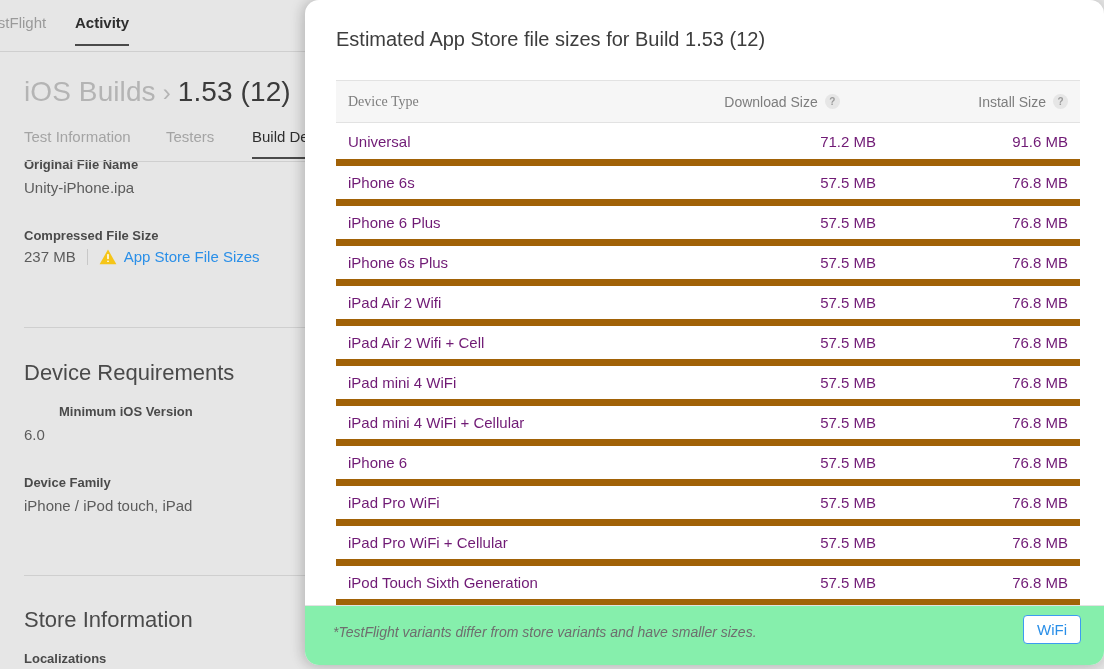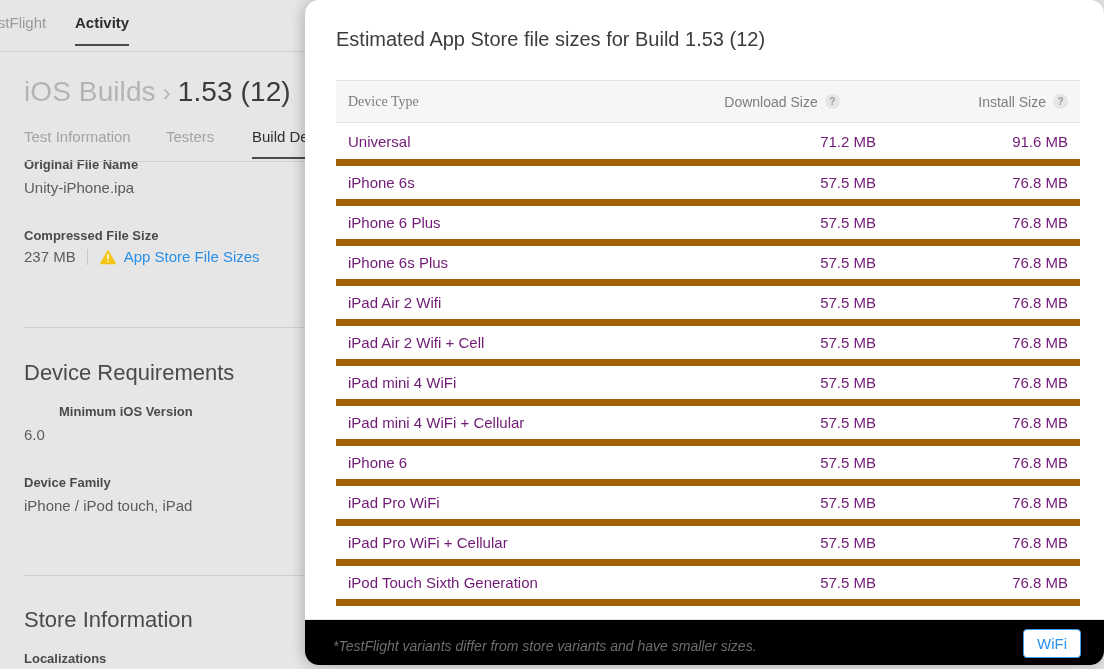--- a/index.html
+++ b/index.html
@@ -229,23 +229,23 @@
     vertical-align: middle;
     white-space: nowrap;
   }
   td.col-device { text-align: left; }
   td.col-dl     { text-align: right; padding-top: 4px; }
   td.col-inst   { text-align: right; }
 
   #modal-footer {
     position: absolute;
     left: 0; bottom: 0;
-    width: 799px; height: 46px;
+    width: 799px; height: 60px;
     border-top: 1px solid #e2e2e2;
-    background: #000000;
+    background: #86efac;
   }
   #footer-note {
     position: absolute;
     left: 28px; top: 18px;
     font-size: 14px;
     font-style: italic;
     color: #6e6e6e;
     white-space: nowrap;
   }
   #done-button {

